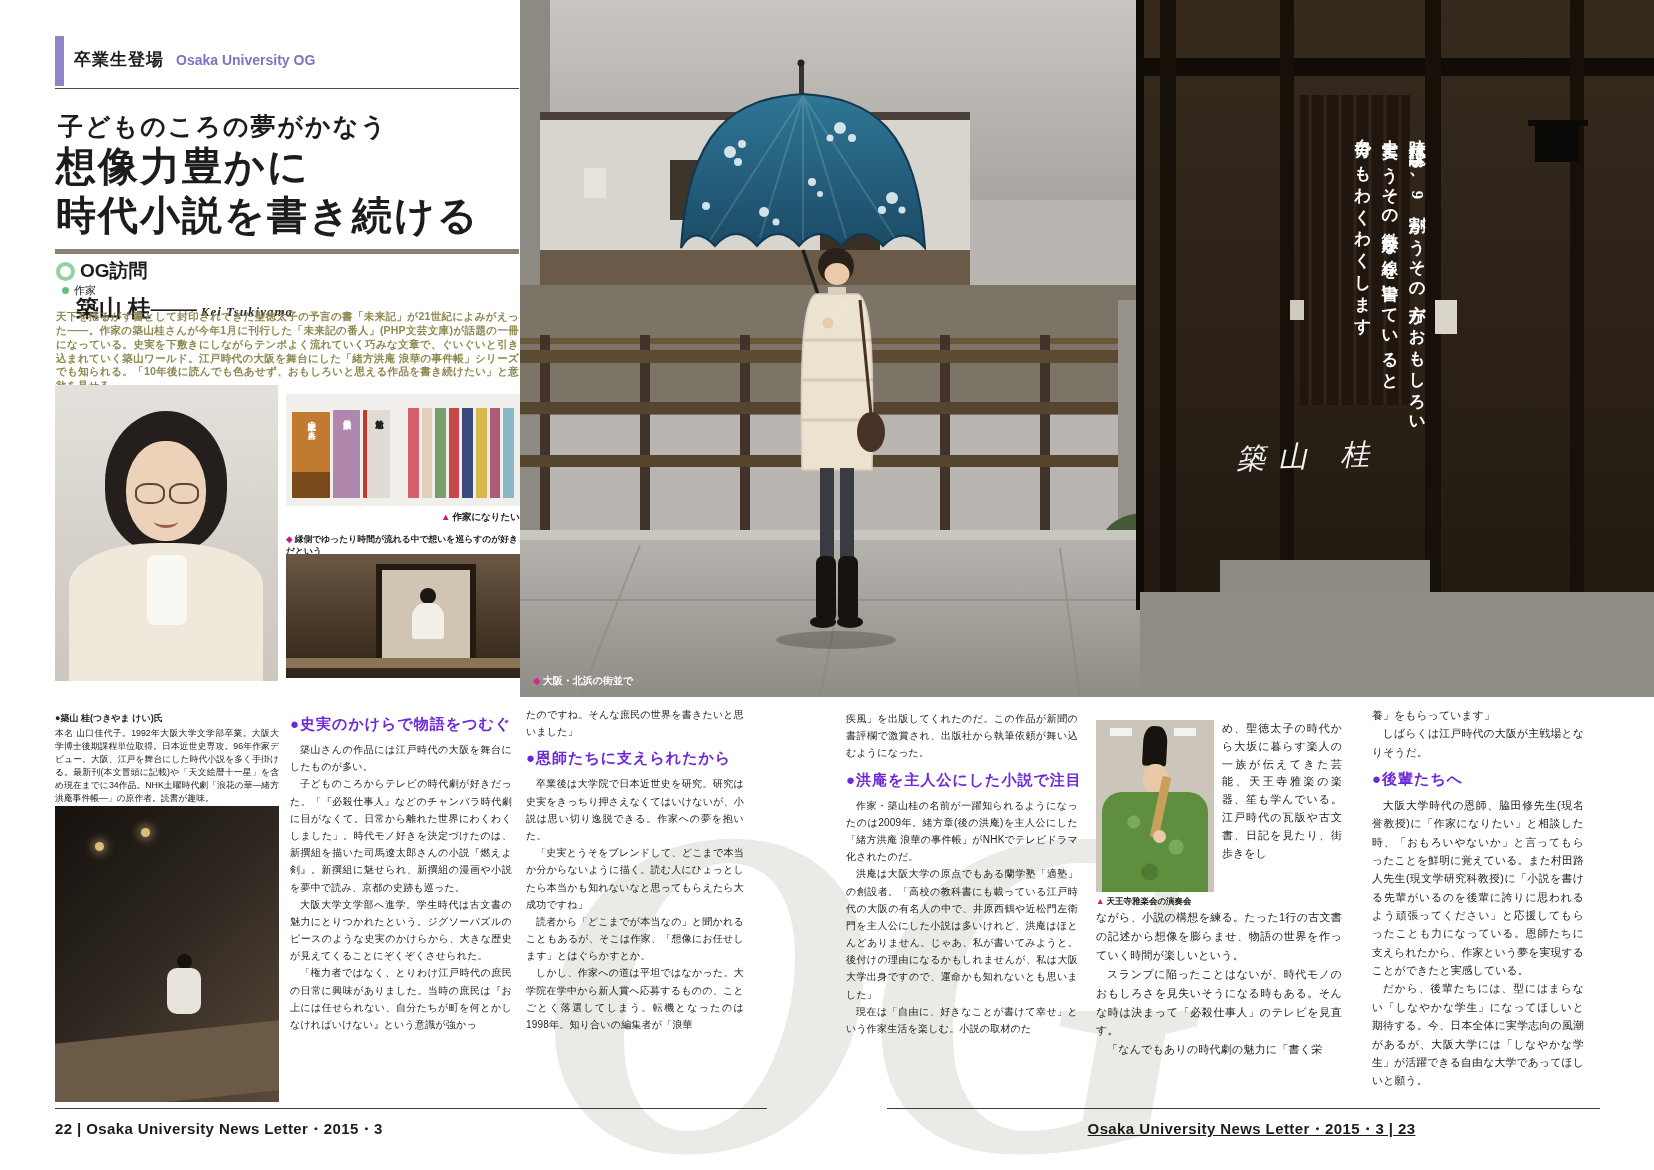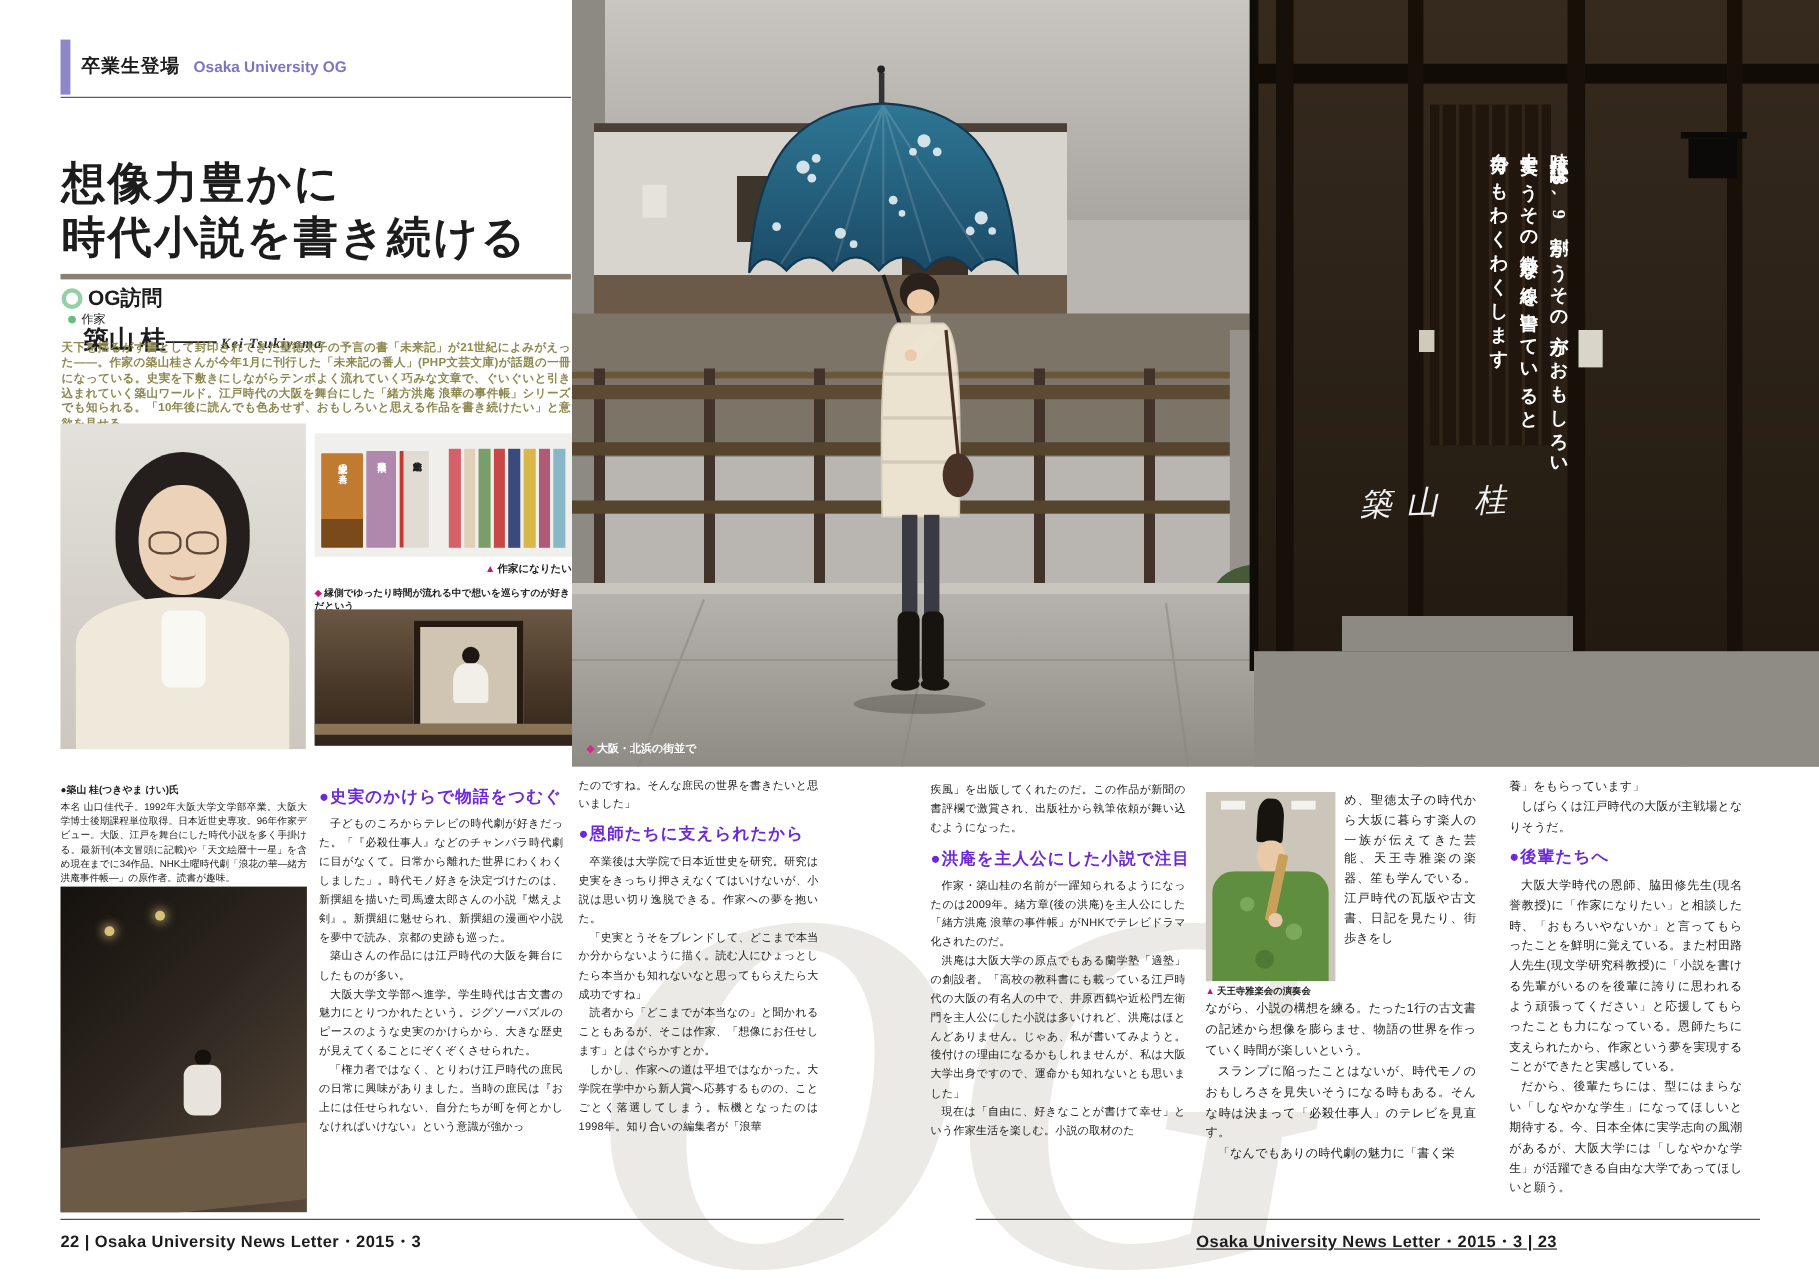--- a/index.html
+++ b/index.html
@@ -109,20 +109,21 @@
 <div class="spread">
 
   <div class="abs watermark">OG</div>
 
   <div class="abs kicker-bar"></div>
   <div class="abs header-line">
     <span>卒業生登場</span><span class="header-sub">Osaka University OG</span>
   </div>
   <div class="abs header-rule"></div>
 
+  <div class="abs title-kicker serif">子どものころの夢がかなう</div>
   <div class="abs title-main serif">
     <span style="display:block">想像力豊かに</span>
     <span style="display:block">時代小説を書き続ける</span>
   </div>
   <div class="abs title-divider"></div>
 
   <div class="abs og-visit">
     <span class="ring"></span>
     <span>OG訪問</span>
   </div>
@@ -189,22 +190,22 @@
   <div class="abs ph darkroom">
     <div class="dr-floor"></div>
     <div class="dr-lamp" style="left:40px;top:36px"></div>
     <div class="dr-lamp" style="left:86px;top:22px"></div>
     <div class="dr-head"></div>
     <div class="dr-tors"></div>
   </div>
 
   <div class="abs col col1">
     <div class="sec-h">●史実のかけらで物語をつむぐ</div>
+    <p>築山さんの作品には江戸時代の大阪を舞台にしたものが多い。</p>
     <p>子どものころからテレビの時代劇が好きだった。「『必殺仕事人』などのチャンバラ時代劇に目がなくて。日常から離れた世界にわくわくしました」。時代モノ好きを決定づけたのは、新撰組を描いた司馬遼太郎さんの小説『燃えよ剣』。新撰組に魅せられ、新撰組の漫画や小説を夢中で読み、京都の史跡も巡った。</p>
-    <p>築山さんの作品には江戸時代の大阪を舞台にしたものが多い。</p>
     <p>大阪大学文学部へ進学。学生時代は古文書の魅力にとりつかれたという。ジグソーパズルのピースのような史実のかけらから、大きな歴史が見えてくることにぞくぞくさせられた。</p>
     <p>「権力者ではなく、とりわけ江戸時代の庶民の日常に興味がありました。当時の庶民は『お上には任せられない、自分たちが町を何とかしなければいけない』という意識が強かっ</p>
   </div>
 
   <svg class="abs hero" viewBox="0 0 1134 697">
     <defs>
       <linearGradient id="gWall" x1="0" y1="0" x2="0" y2="1">
           <stop offset="0" stop-color="#c9c6c1"></stop>
           <stop offset="1" stop-color="#a9a5a0"></stop>
         </linearGradient>

